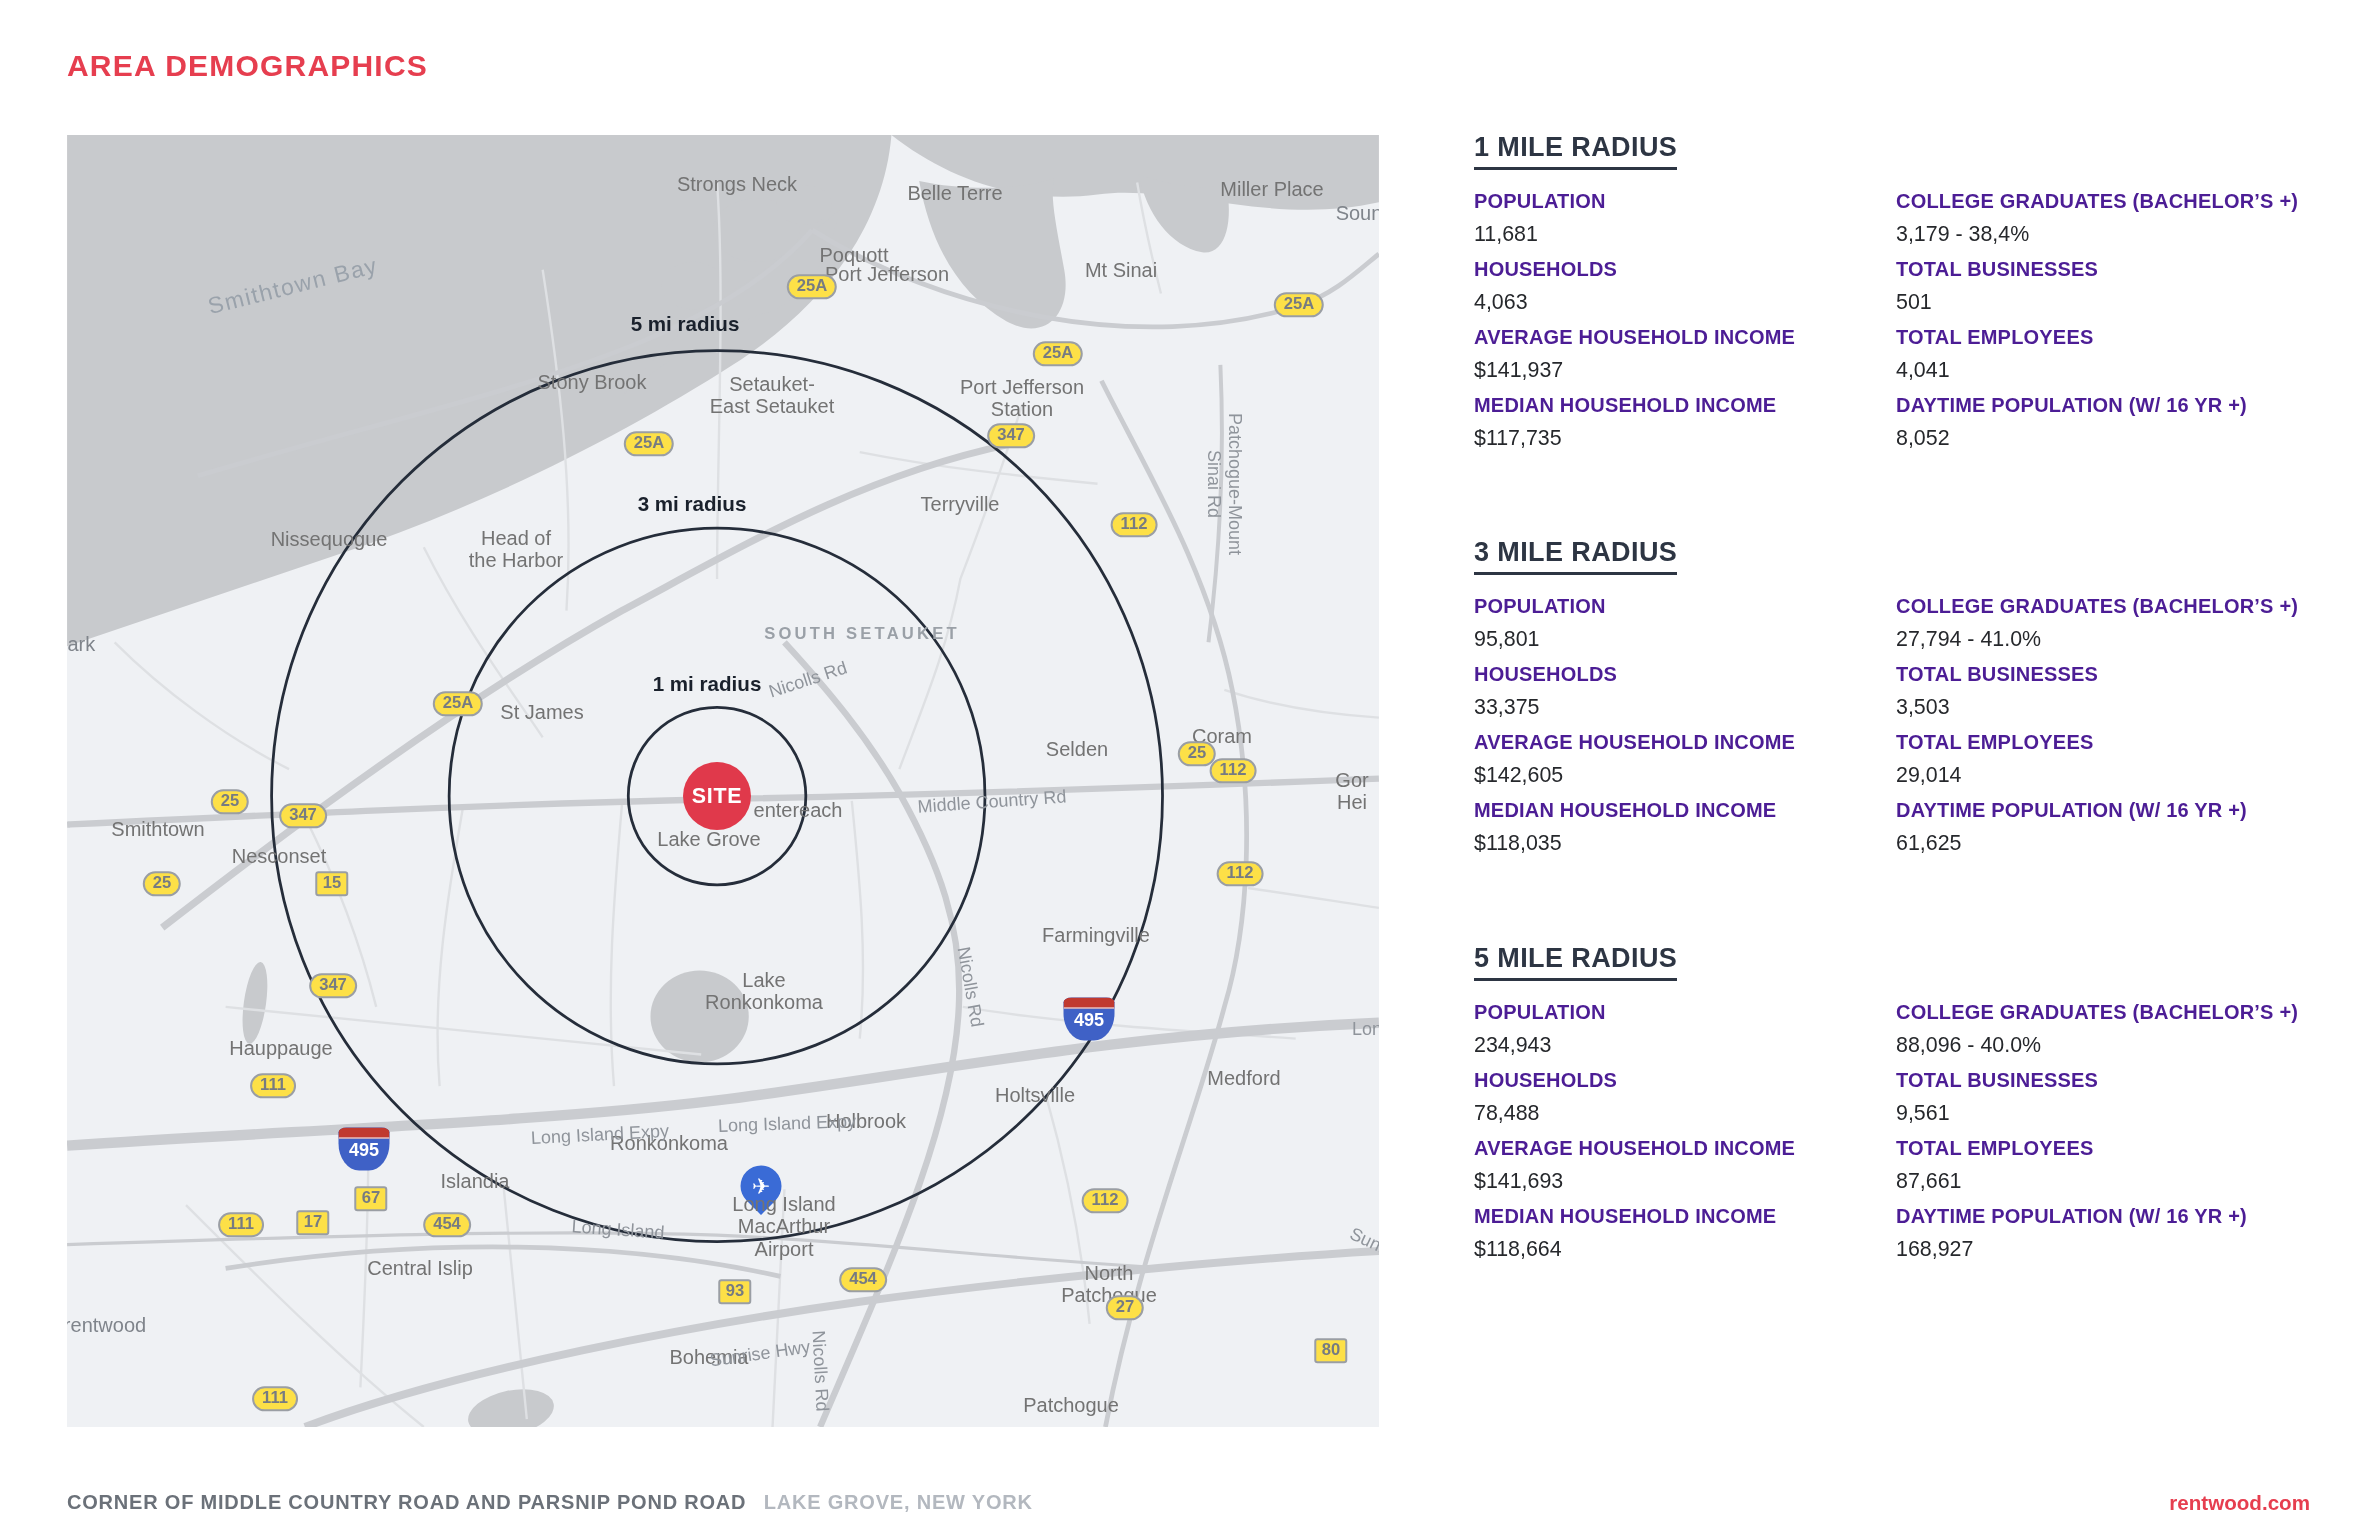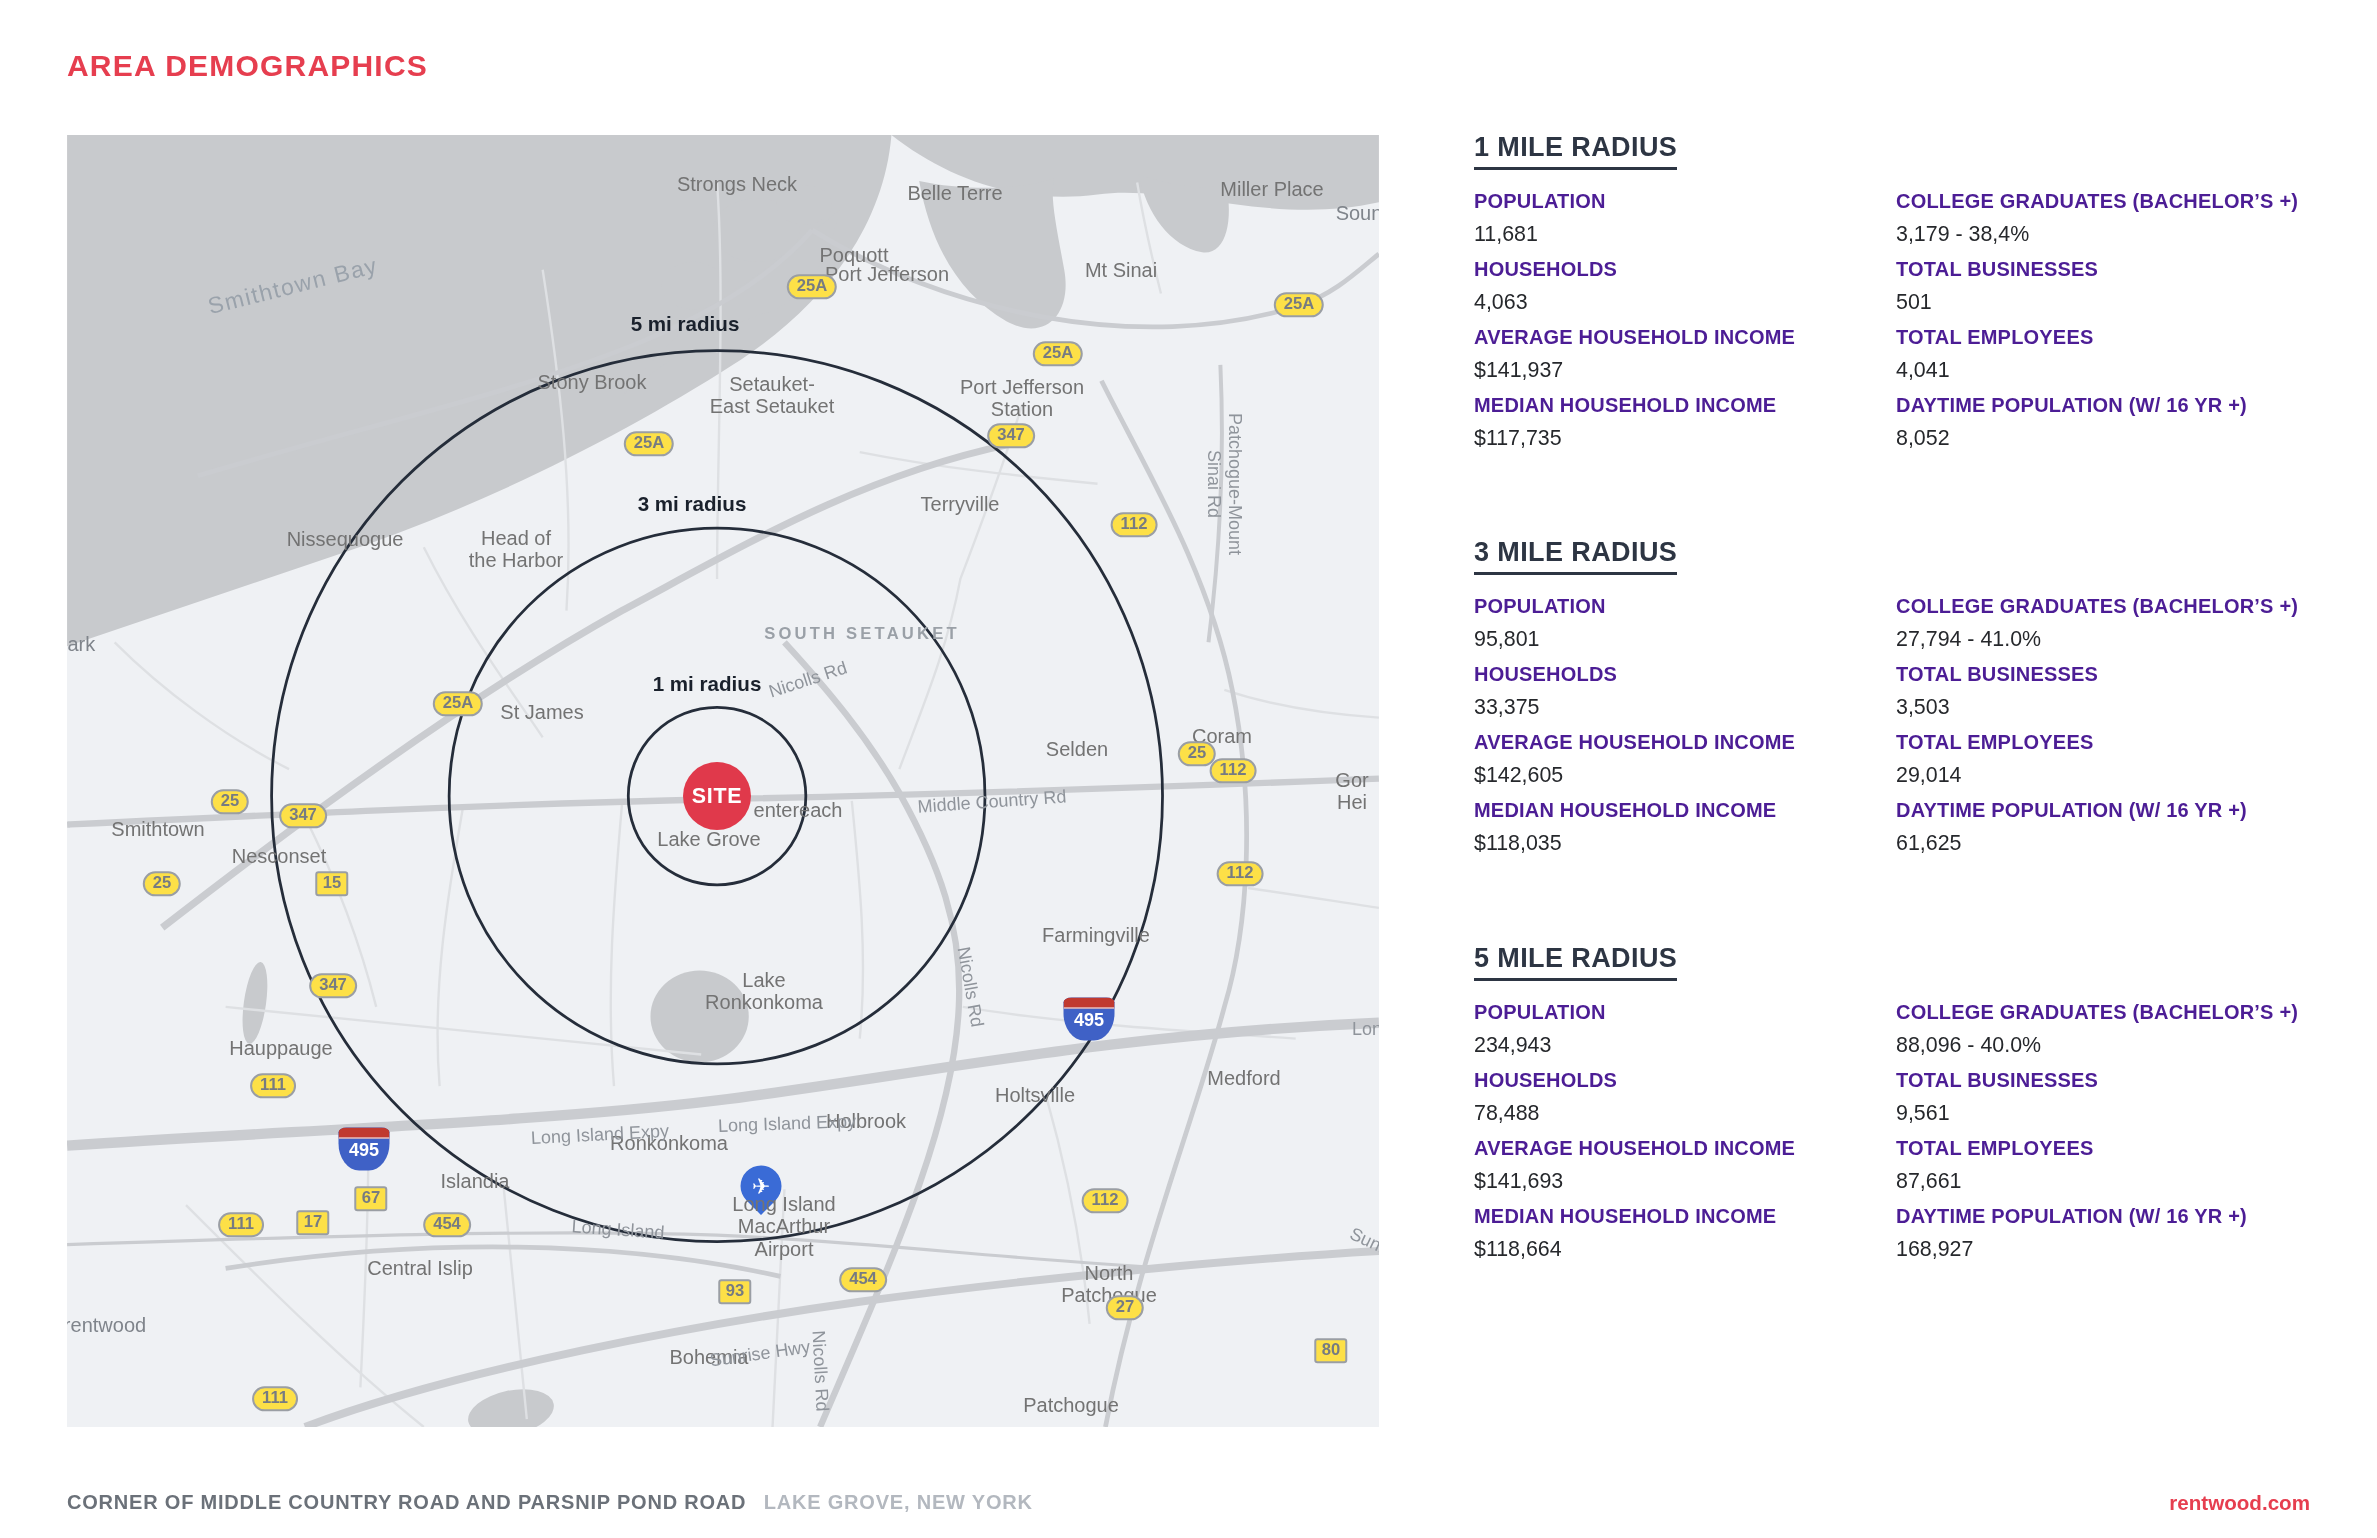--- a/index.html
+++ b/index.html
@@ -140,21 +140,21 @@
         <div class="map-label lbl-fragment" style="left: 1292px; top: 78px;">Soun</div>
         <div class="map-label lbl-town" style="left: 787px; top: 120px;">Poquott</div>
         <div class="map-label lbl-town" style="left: 820px; top: 139px;">Port Jefferson</div>
         <div class="map-label lbl-town" style="left: 1054px; top: 135px;">Mt Sinai</div>
         <div class="map-label lbl-town" style="left: 525px; top: 247px;">Stony Brook</div>
         <div class="map-label lbl-town" style="left: 705px; top: 260px;">Setauket-
 East Setauket</div>
         <div class="map-label lbl-town" style="left: 955px; top: 263px;">Port Jefferson
 Station</div>
         <div class="map-label lbl-town" style="left: 893px; top: 369px;">Terryville</div>
-        <div class="map-label lbl-town" style="left: 262px; top: 404px; margin-left: 16px;">Nissequogue</div>
+        <div class="map-label lbl-town" style="left: 262px; top: 404px;">Nissequogue</div>
         <div class="map-label lbl-town" style="left: 449px; top: 414px;">Head of
 the Harbor</div>
         <div class="map-label lbl-town" style="left: 475px; top: 577px;">St James</div>
         <div class="map-label lbl-town" style="left: 1010px; top: 614px;">Selden</div>
         <div class="map-label lbl-town" style="left: 1155px; top: 601px;">Coram</div>
         <div class="map-label lbl-town" style="left: 1285px; top: 656px;">Gor
 Hei</div>
         <div class="map-label lbl-town" style="left: 91px; top: 694px;">Smithtown</div>
         <div class="map-label lbl-fragment" style="left: 14.3px; top: 509px;">ark</div>
         <div class="map-label lbl-town" style="left: 212px; top: 721px;">Nesconset</div>

